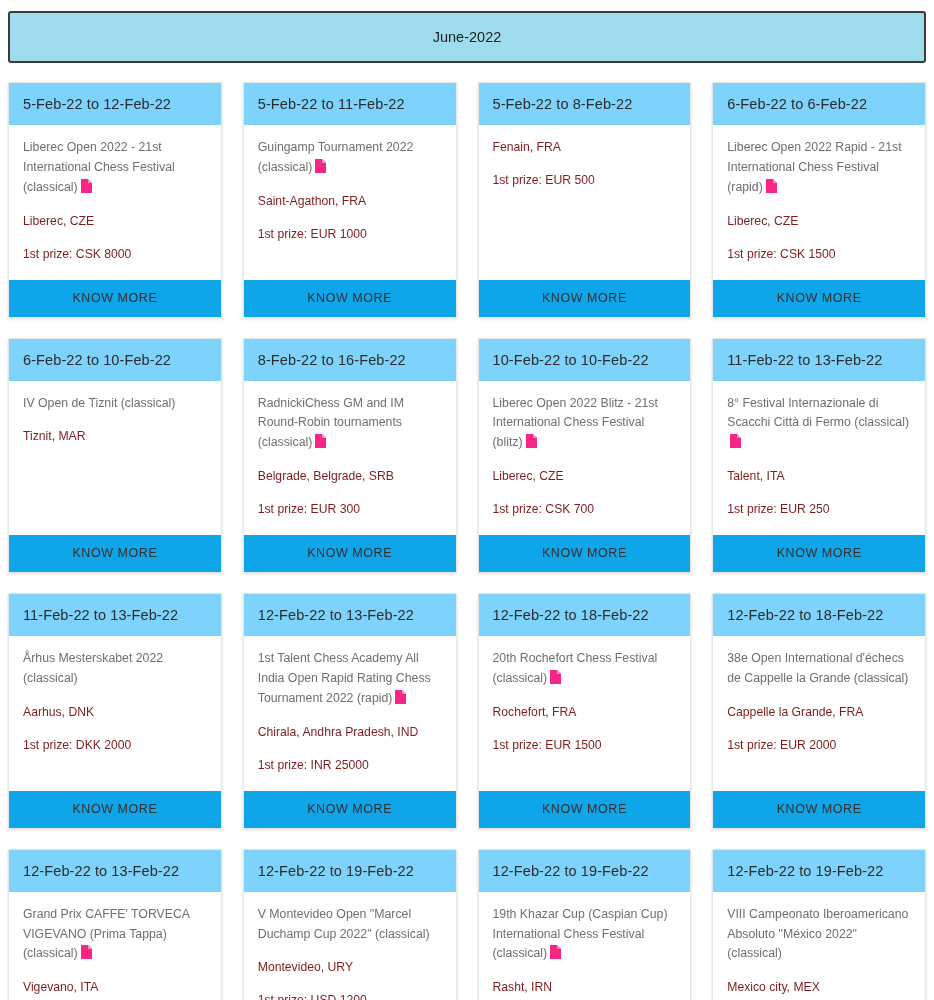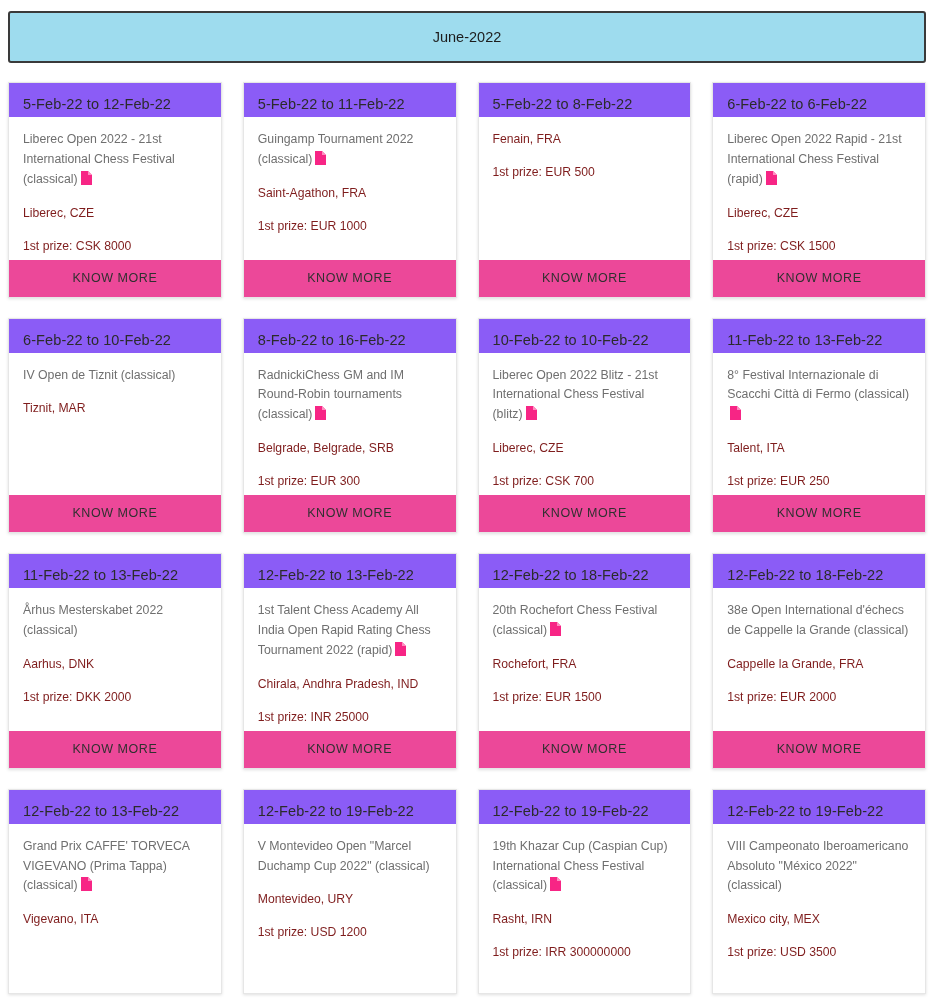--- a/index.html
+++ b/index.html
@@ -37,28 +37,28 @@
   }
   .card {
     background: #ffffff;
     border: 1px solid #e6e6e6;
     box-shadow: 0 1px 3px rgba(0,0,0,0.13);
     display: flex;
     flex-direction: column;
     min-height: 205px;
   }
   .card-header {
-    background: #8b5cf6;
-    padding: 13px 12px 5px 14px;
+    background: #7dd3fc;
+    padding: 13px 12px 13px 14px;
     font-size: 14.5px;
     color: #2b2b2b;
     letter-spacing: 0.1px;
   }
   .card-body {
-    padding: 13px 14px 4px 14px;
+    padding: 13px 14px 16px 14px;
     flex: 1 1 auto;
   }
   .tournament-name {
     font-size: 12.3px;
     color: #6f6f6f;
     line-height: 1.62;
     margin: 0 0 14px 0;
   }
   .doc-icon {
     display: inline-block;
@@ -68,21 +68,21 @@
     margin-left: 3px;
   }
   .meta {
     font-size: 12.2px;
     color: #7f1d1d;
     line-height: 1.55;
     margin: 0 0 14px 0;
   }
   .meta:last-child { margin-bottom: 0; }
   .know-more {
-    background: #ec4899;
+    background: #0ea5e9;
     color: #303030;
     text-align: center;
     font-size: 12.5px;
     letter-spacing: 0.55px;
     padding: 11px 0 12px 0;
     cursor: pointer;
     user-select: none;
   }
 </style>
 </head>

